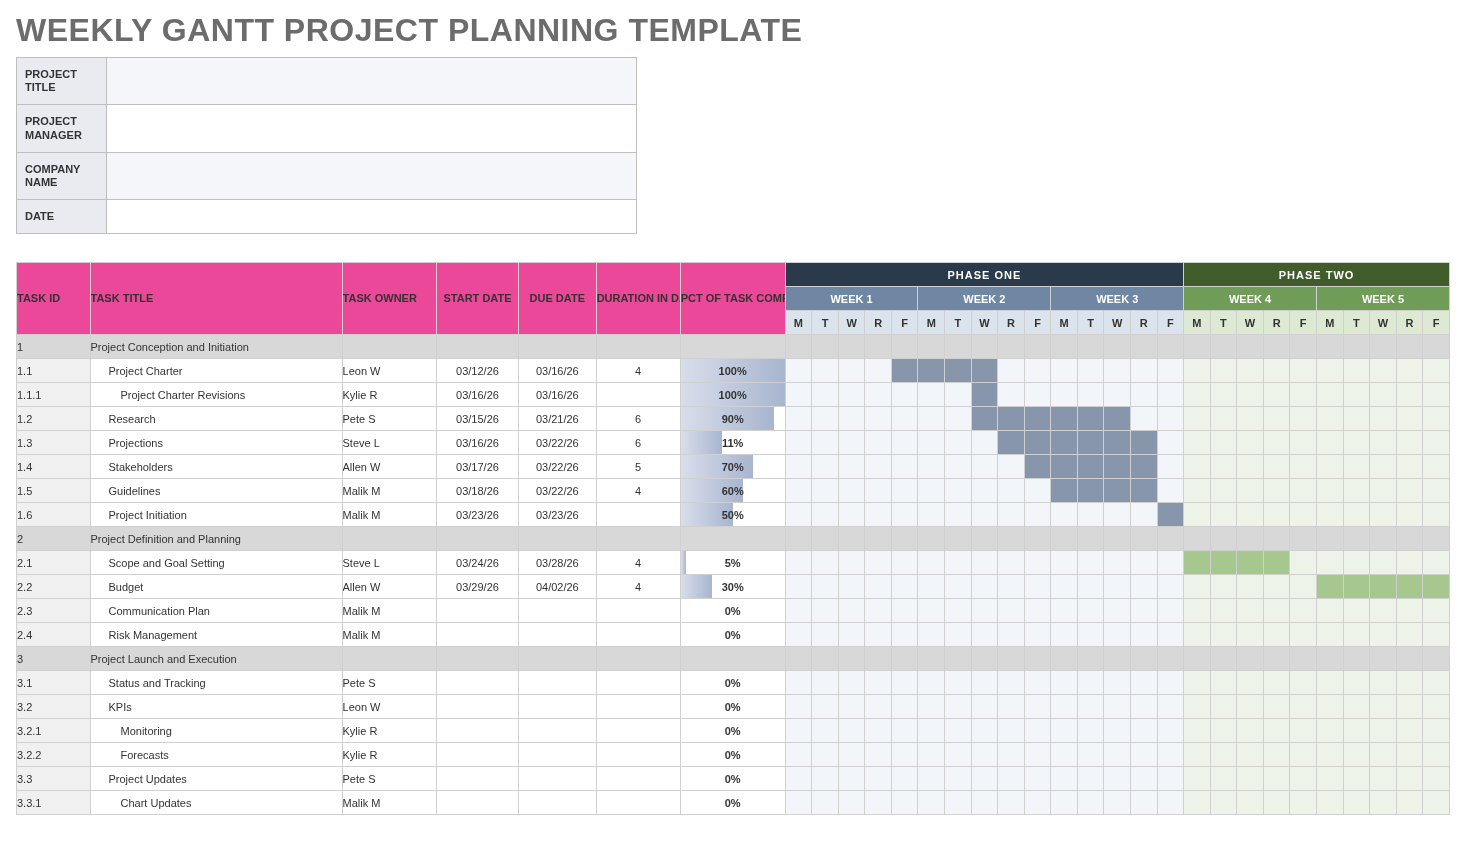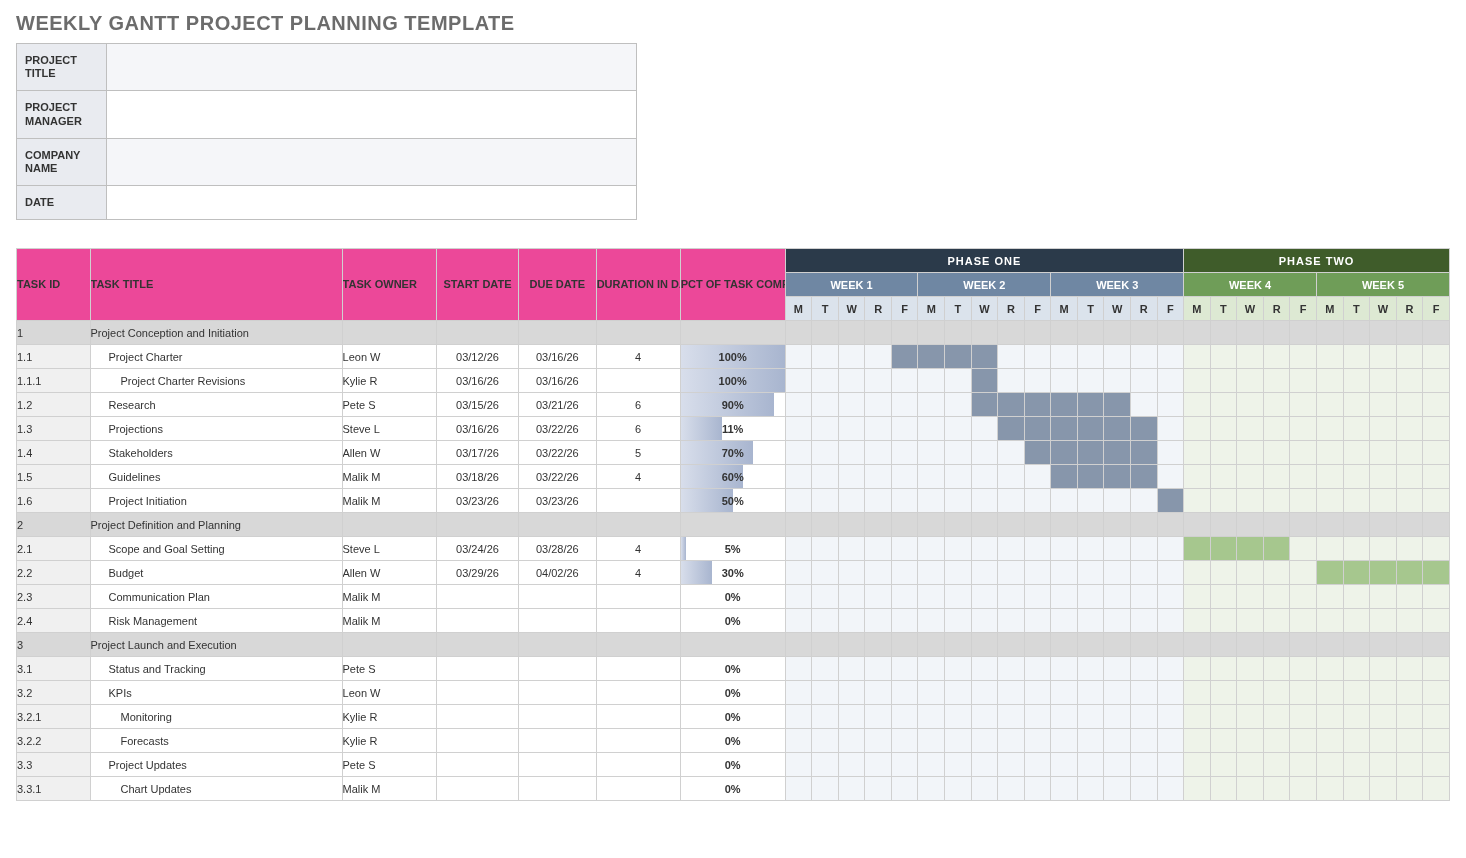--- a/index.html
+++ b/index.html
@@ -6,21 +6,21 @@
   body {
     margin: 0;
     padding: 12px 16px;
     font-family: "Segoe UI", Arial, sans-serif;
     font-size: 12px;
     color: #333;
     background: #fff;
   }
   .title {
     font-family: "Arial Narrow", Arial, sans-serif;
-    font-size: 20px;
+    font-size: 32px;
     font-weight: 700;
     color: #6c6c6c;
     letter-spacing: 0.5px;
     margin-bottom: 8px;
   }
   .meta-table {
     border-collapse: collapse;
     margin-bottom: 28px;
   }
   .meta-table td {

